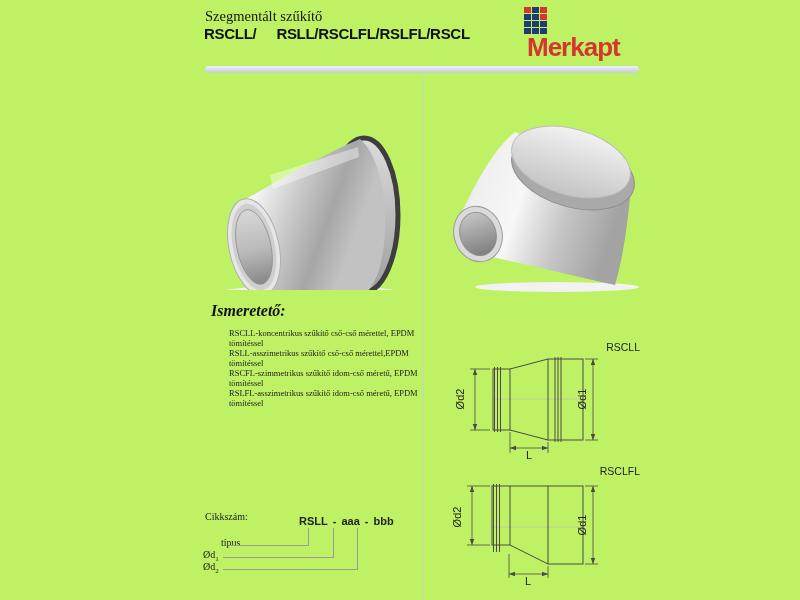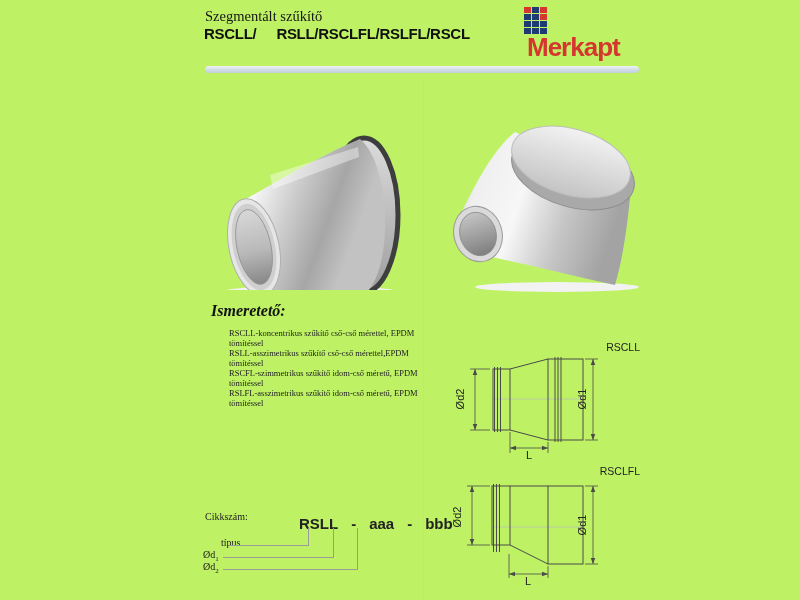--- a/index.html
+++ b/index.html
@@ -27,22 +27,22 @@
   
   .section-title{position:absolute;font-size:16px;font-weight:bold;font-style:italic;color:#111;}
   #ismerteto-title{left:211px;top:302px;}
   #technikai-title{left:437px;top:302px;}
 
   
   .desc{position:absolute;left:221px;width:196px;font-size:8.5px;line-height:10px;color:#222;margin-left:8px;}
 
   
   .cikkszam{position:absolute;left:205px;top:511px;font-size:10px;color:#222;}
-  .code-row{position:absolute;left:299px;top:515px;display:flex;gap:13px;
-            font-family:"Liberation Sans",sans-serif;font-weight:bold;font-size:15px;color:#222;}
+  .code-row{position:absolute;left:299px;top:515px;display:flex;gap:5px;
+            font-family:"Liberation Sans",sans-serif;font-weight:bold;font-size:11px;color:#222;}
   .legend-label{position:absolute;font-size:10px;color:#222;}
   .legend-label sub{font-size:7px;}
   #legend-tipus{left:221px;top:537px;}
   #legend-d1{left:203px;top:549px;}
   #legend-d2{left:203px;top:561px;}
   .cline{position:absolute;background:#9a9a9a;}
 
   
   .dwg-label{position:absolute;left:440px;width:200px;text-align:right;
              font-family:"Liberation Sans",sans-serif;font-size:10.5px;color:#222;}

